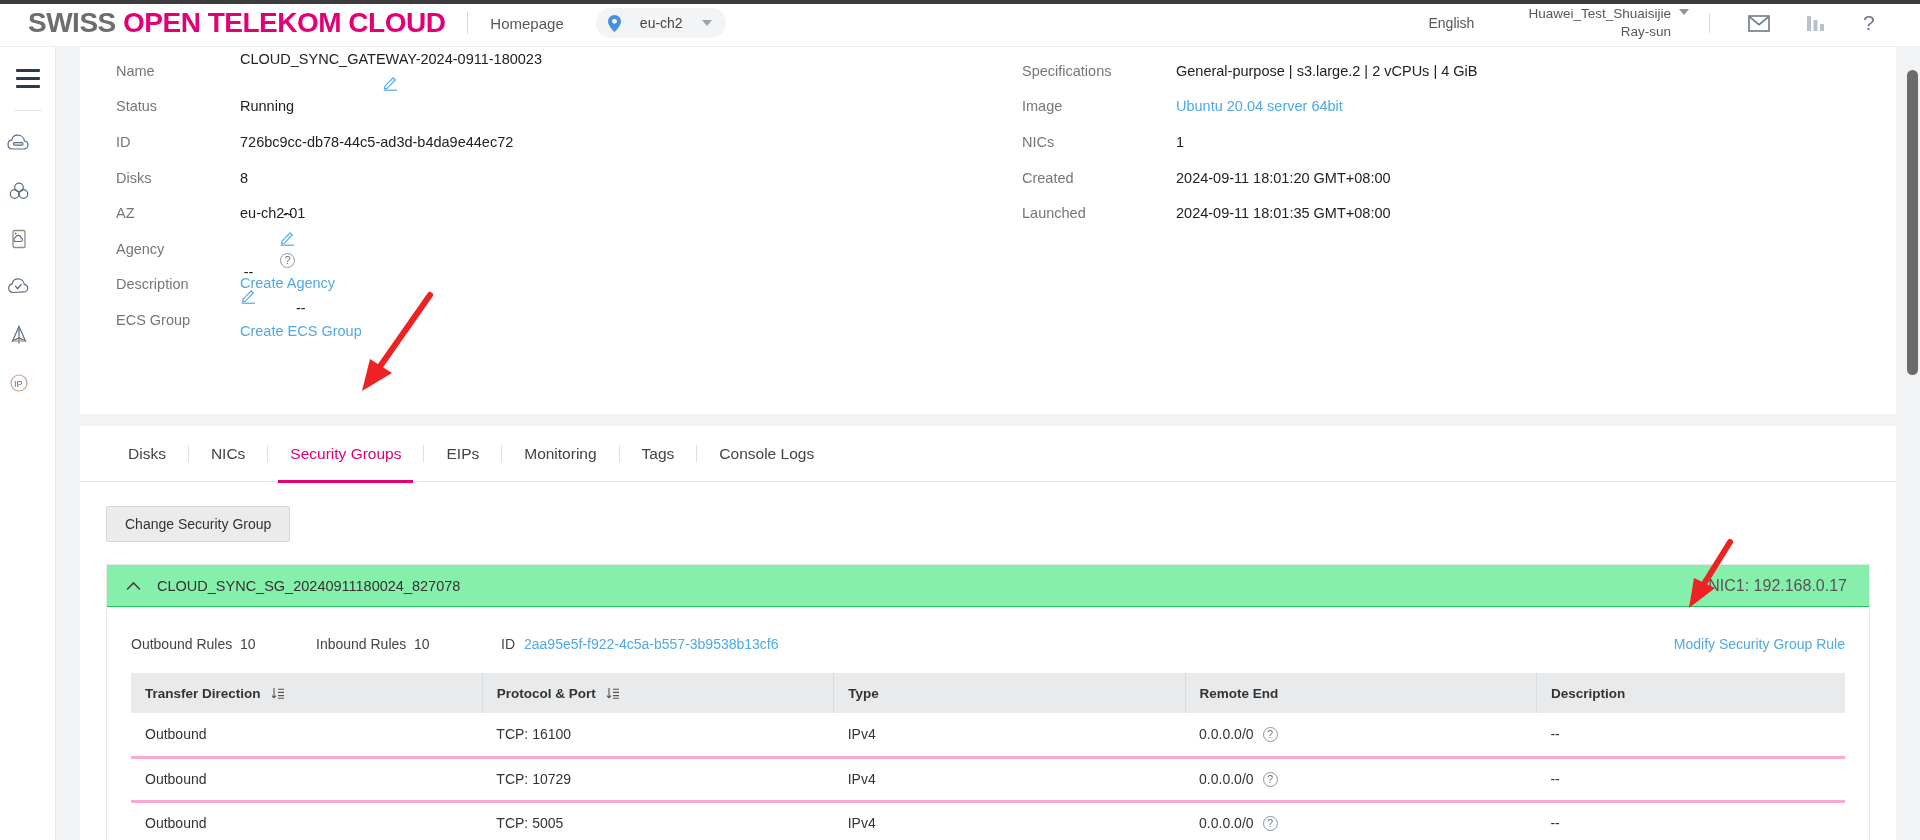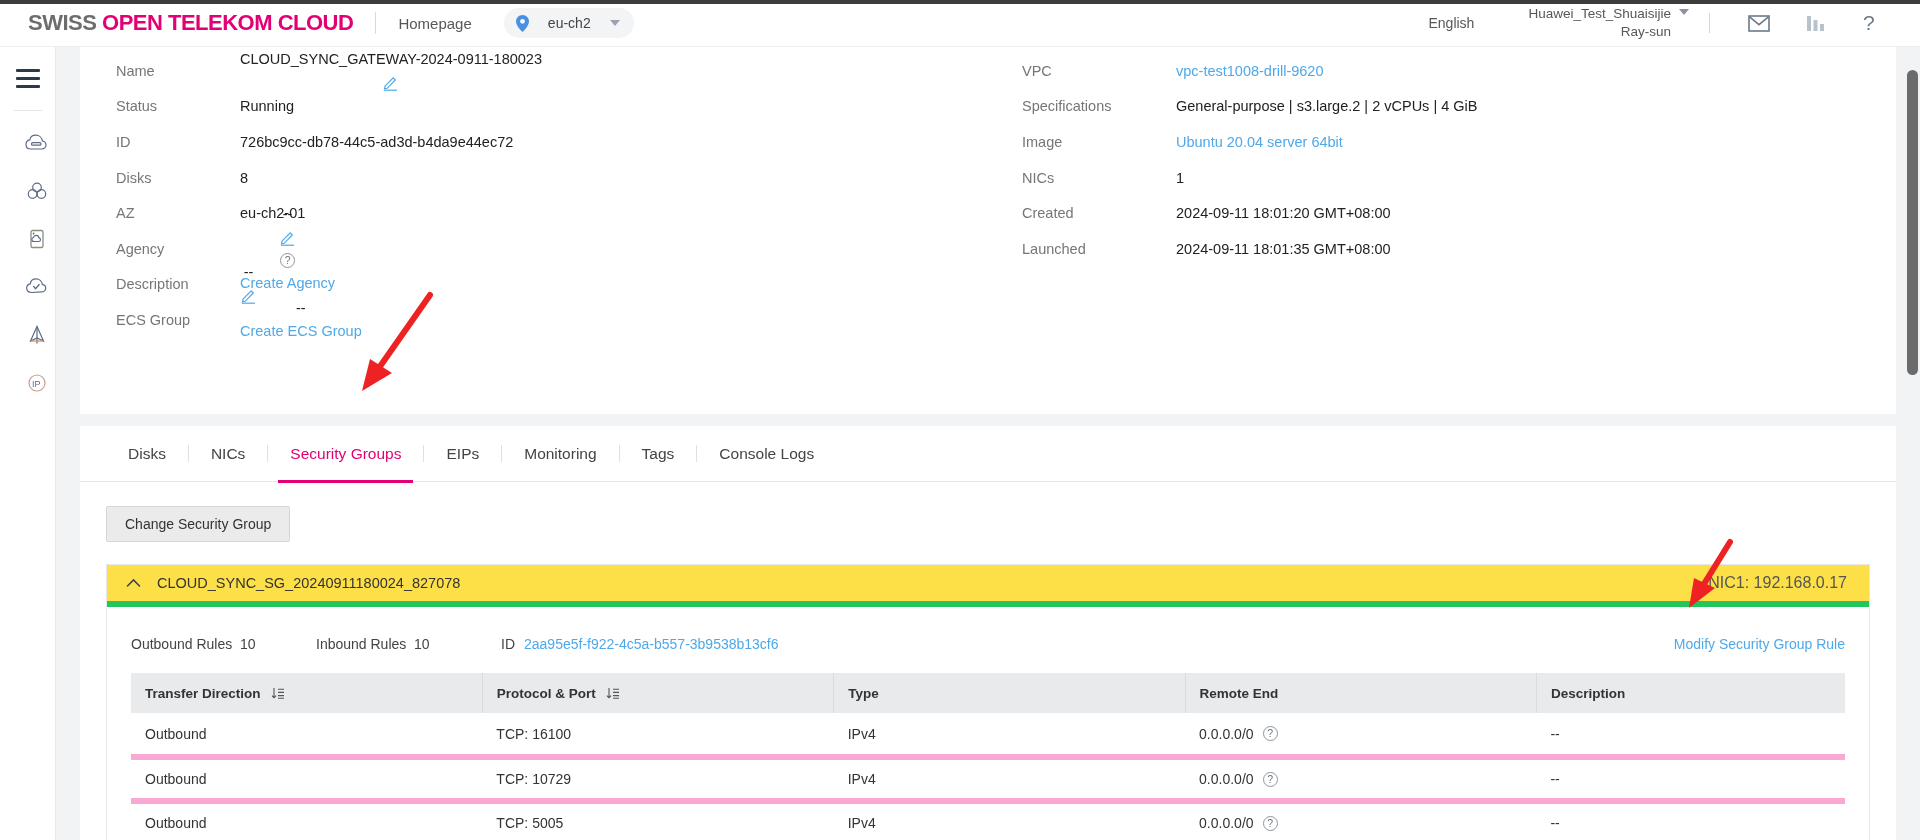--- a/index.html
+++ b/index.html
@@ -15,21 +15,21 @@
   .topbar {
     position: absolute; top: 0; left: 0;
     width: 1920px; height: 47px;
     background: #ffffff;
     display: flex; align-items: center;
     border-bottom: 1px solid #eeeeee;
     z-index: 40;
   }
   .brand {
     margin-left: 28px;
-    font-size: 22px;
+    font-size: 28px;
     font-weight: 700;
     letter-spacing: -0.5px;
     white-space: nowrap;
     font-family: "Liberation Sans", sans-serif;
   }
   .brand .b-swiss { color: #6d6d6d; }
   .brand .b-otc { color: #e20074; }
 
   .hdr-sep {
     width: 1px; height: 22px; background: #d9d9d9;
@@ -92,21 +92,21 @@
     z-index: 30;
   }
   .burger { margin-top: 22px; cursor: pointer; }
   .burger i {
     display: block; width: 24px; height: 3px;
     background: #2b3a4a; margin-bottom: 5px; border-radius: 1px;
   }
   .rail-rule { width: 28px; height: 1px; background: #e2e4e7; margin: 17px 0 8px; }
   .rail-ico {
     width: 44px; height: 48px;
-    display: flex; align-items: center; justify-content: flex-end;
+    display: flex; align-items: center; justify-content: flex-start;
     cursor: pointer;
   }
 
   
   .page {
     position: absolute; top: 47px; left: 56px;
     width: 1864px; height: 793px;
     background: #f2f3f5;
     overflow: hidden;
   }
@@ -180,24 +180,24 @@
     border: 1px solid #d6d6d6;
     border-radius: 2px;
     font-size: 14px; color: #333;
     padding: 9px 18px;
     cursor: pointer;
   }
 
   .sg-panel { margin-top: 22px; border: 1px solid #e8e8e8; border-bottom: none; }
   .sg-head {
     height: 42px;
-    background: #fde047;
+    background: #86efac;
     display: flex; align-items: center;
     padding: 0 22px 0 18px;
-    border-bottom: 6px solid #22c55e;
+    border-bottom: 1px solid #22c55e;
   }
   .chev {
     width: 16px; height: 16px; margin-right: 16px; cursor: pointer;
     display:flex; align-items:center; justify-content:center;
   }
   .sg-title { font-size: 14.5px; color: #333; }
   .sg-nic { margin-left: auto; font-size: 16px; color: #555; }
 
   .sg-body { background: #fff; padding: 20px 24px 0 24px; }
   .sg-meta {
@@ -220,21 +220,21 @@
     font-size: 13.5px; font-weight: normal; color: #333;
     text-align: left;
     padding: 11px 14px;
     border-right: 1px solid #d9dcdf;
     height: 40px;
   }
   table.rules th:last-child { border-right: none; }
   table.rules td {
     font-size: 14px; color: #333;
     padding: 0 14px;
-    border-bottom: 6px solid #f9a8d4;
+    border-bottom: 3px solid #f9a8d4;
     height: 44px;
   }
   .th-inner { display: flex; align-items: center; gap: 10px; font-weight: bold; }
   .sort-ico { display: inline-flex; cursor: pointer; }
   .cell-flex { display: flex; align-items: center; gap: 9px; }
 
   
   .ann { position: absolute; pointer-events: none; z-index: 25; }
 
   
@@ -426,26 +426,20 @@
           </div>
           <div class="drow">
             <div class="dlabel">ECS Group</div>
             <div class="dval">
               <span>--</span>
               <span class="lnk">Create ECS Group</span>
             </div>
           </div>
         </div>
       <div class="dcol right" id="col-right">
-          <div class="drow">
-            <div class="dlabel">VPC</div>
-            <div class="dval">
-              <span class="link-blue">vpc-test1008-drill-9620</span>
-            </div>
-          </div>
           <div class="drow">
             <div class="dlabel">Specifications</div>
             <div class="dval">
               <span>General-purpose | s3.large.2 | 2 vCPUs | 4 GiB</span>
             </div>
           </div>
           <div class="drow">
             <div class="dlabel">Image</div>
             <div class="dval">
               <span class="link-blue">Ubuntu 20.04 server 64bit</span>

